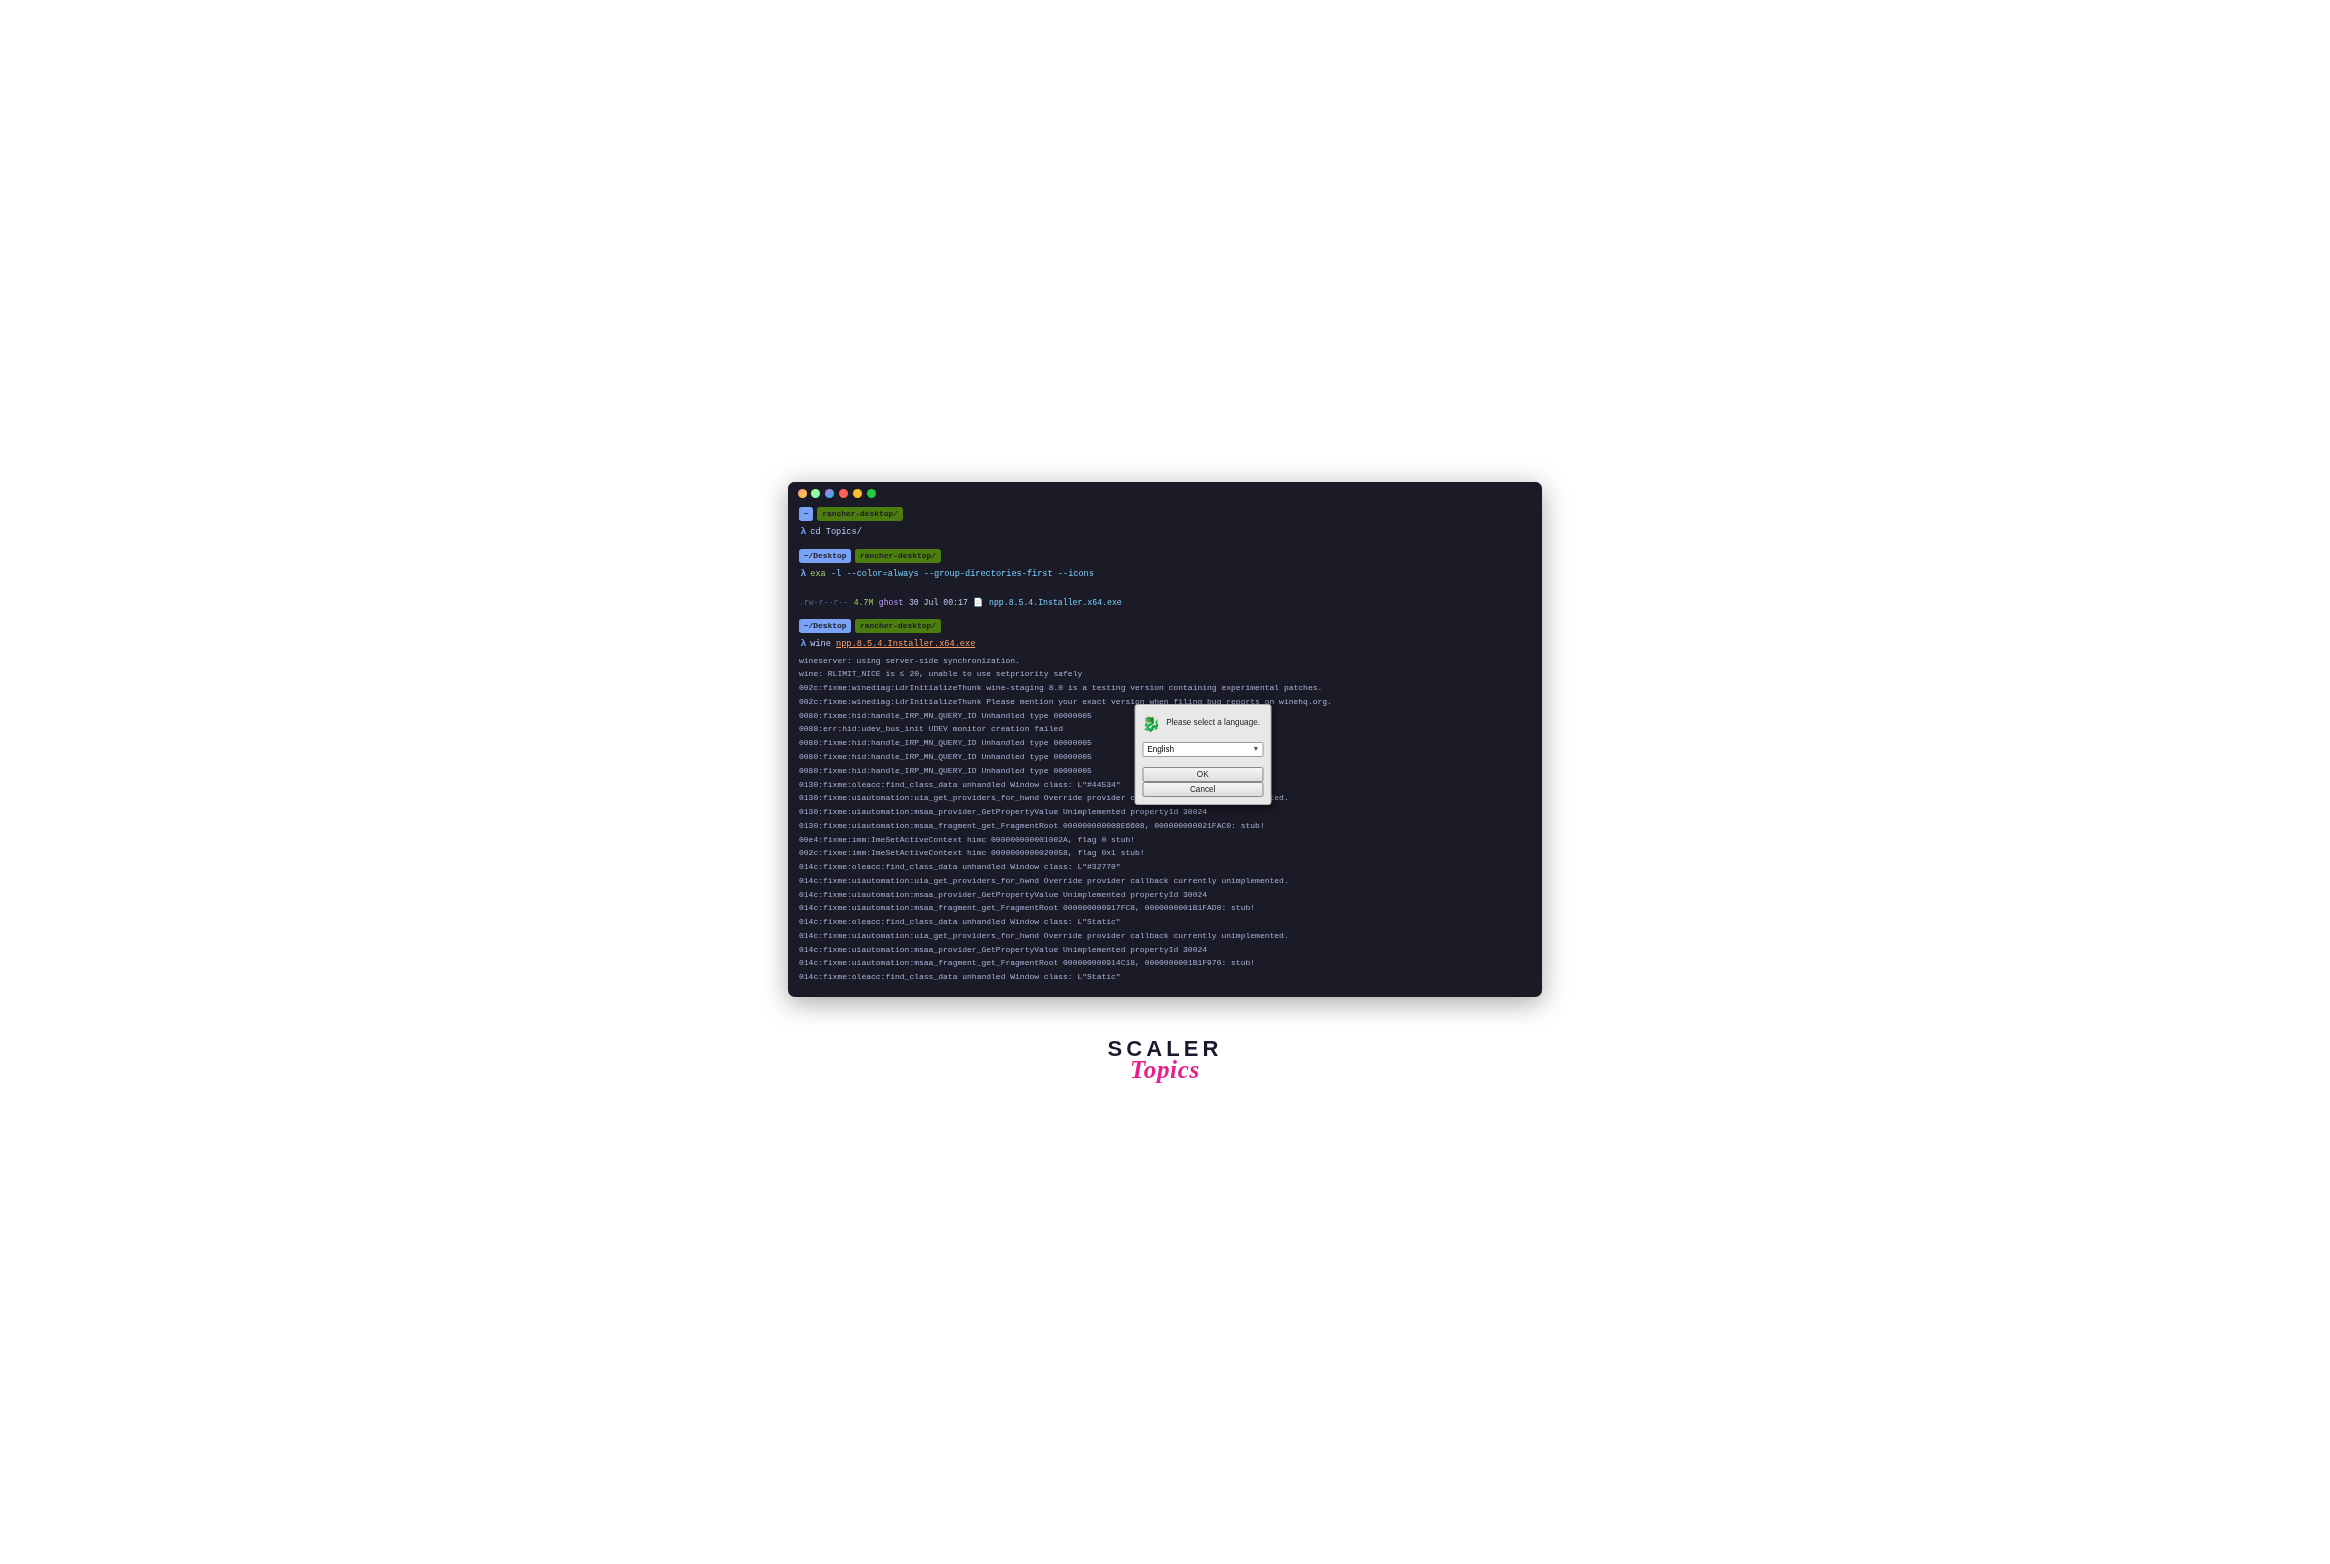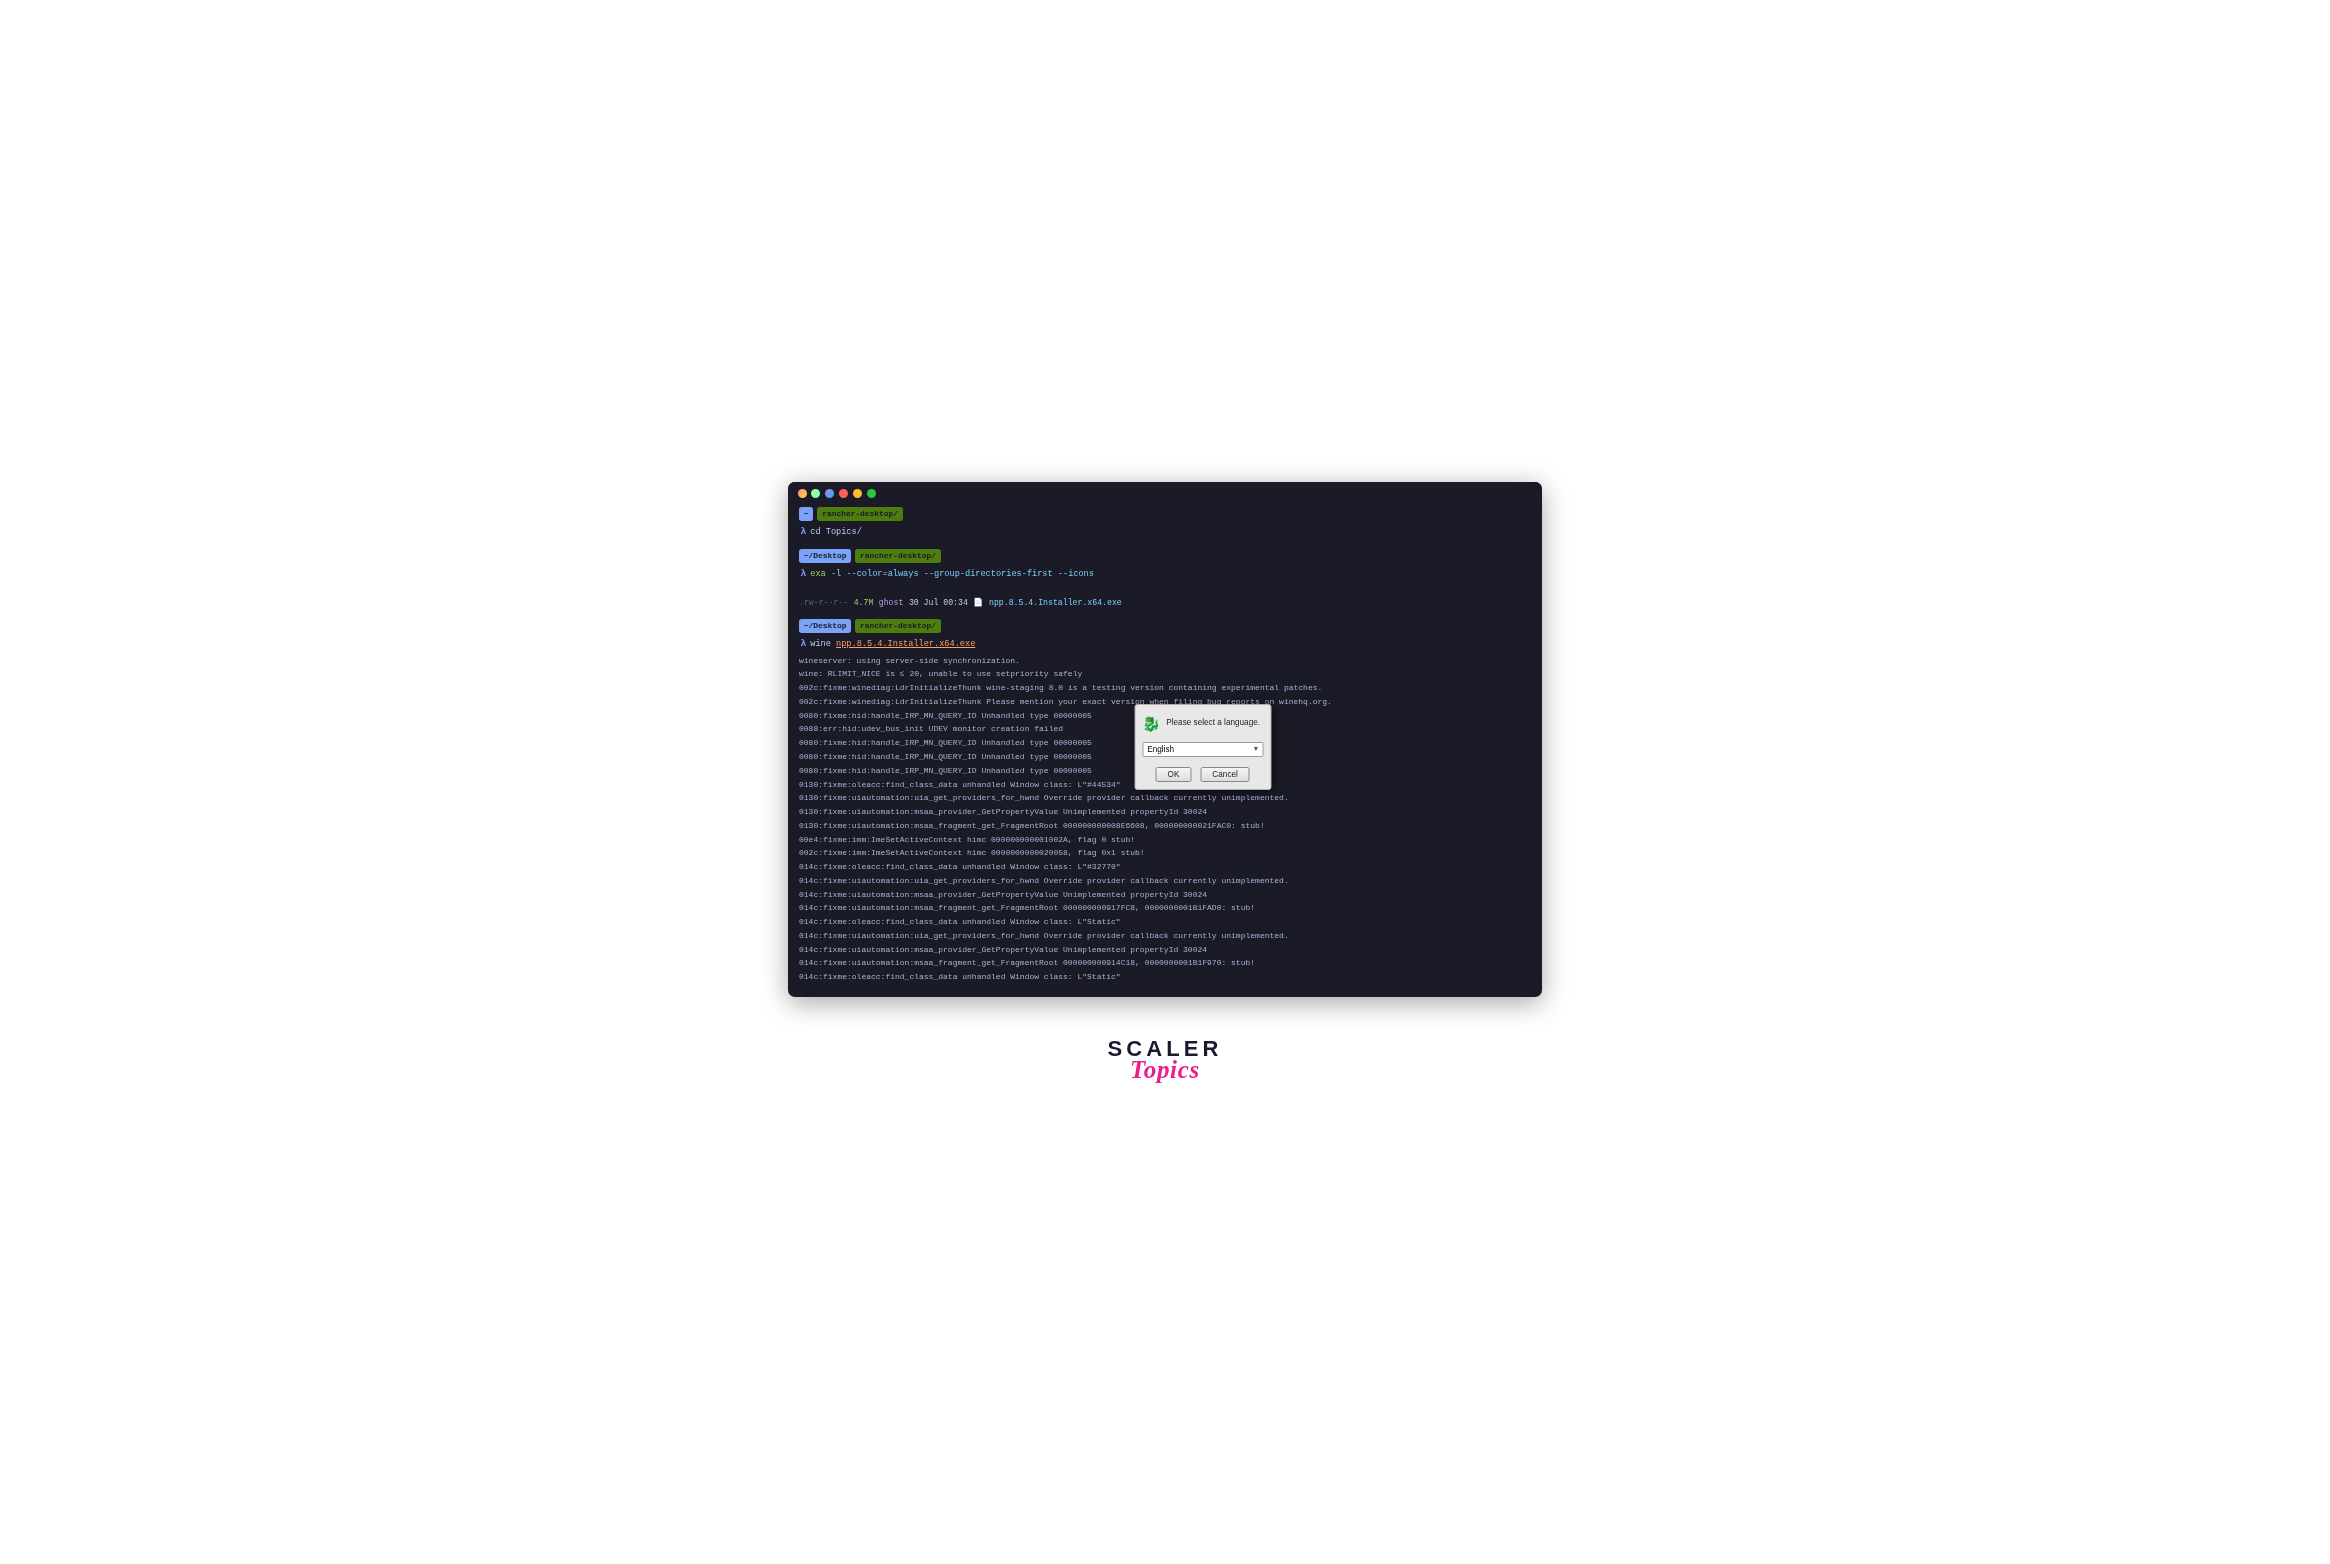--- a/index.html
+++ b/index.html
@@ -183,22 +183,23 @@
       top: 50%;
       transform: translateY(-50%);
       font-size: 6.9px;
       color: #555;
       pointer-events: none;
     }
 
     .dialog-buttons {
       display: flex;
       justify-content: center;
-      gap: 9px;
+      gap: 0;
       padding: 4.1px 6.9px 6.9px 6.9px;
+      flex-direction: column;
     }
 
     .dialog-btn {
       font-size: 8.2px;
       padding: 2.1px 11px;
       border: 0.7px solid #888;
       border-radius: 2.1px;
       background: linear-gradient(to bottom, #f5f5f5, #ddd);
       cursor: pointer;
       color: #222;
@@ -273,21 +274,21 @@
         <span class="prompt-lambda">λ</span>
         <span class="cmd-text">
           <span style="color:#9ece6a">exa</span>
           <span style="color:#7dcfff"> -l --color=always --group-directories-first --icons</span>
         </span>
       </div>
       <div class="file-line">
         <span style="color:#565f89">.rw-r--r--</span>
         <span style="color:#9ece6a">4.7M</span>
         <span style="color:#bb9af7">ghost</span>
-        <span style="color:#c0caf5">30 Jul 00:34</span>
+        <span style="color:#c0caf5">30 Jul 00:17</span>
         <span>📄</span>
         <span style="color:#7dcfff">npp.8.5.4.Installer.x64.exe</span>
       </div>
 
       <div class="prompt-line" style="margin-top:5.5px">
         <span class="prompt-badge tilde">~/Desktop</span>
         <span class="prompt-badge path">rancher-desktop/</span>
       </div>
       <div class="prompt-line">
         <span class="prompt-lambda">λ</span>

